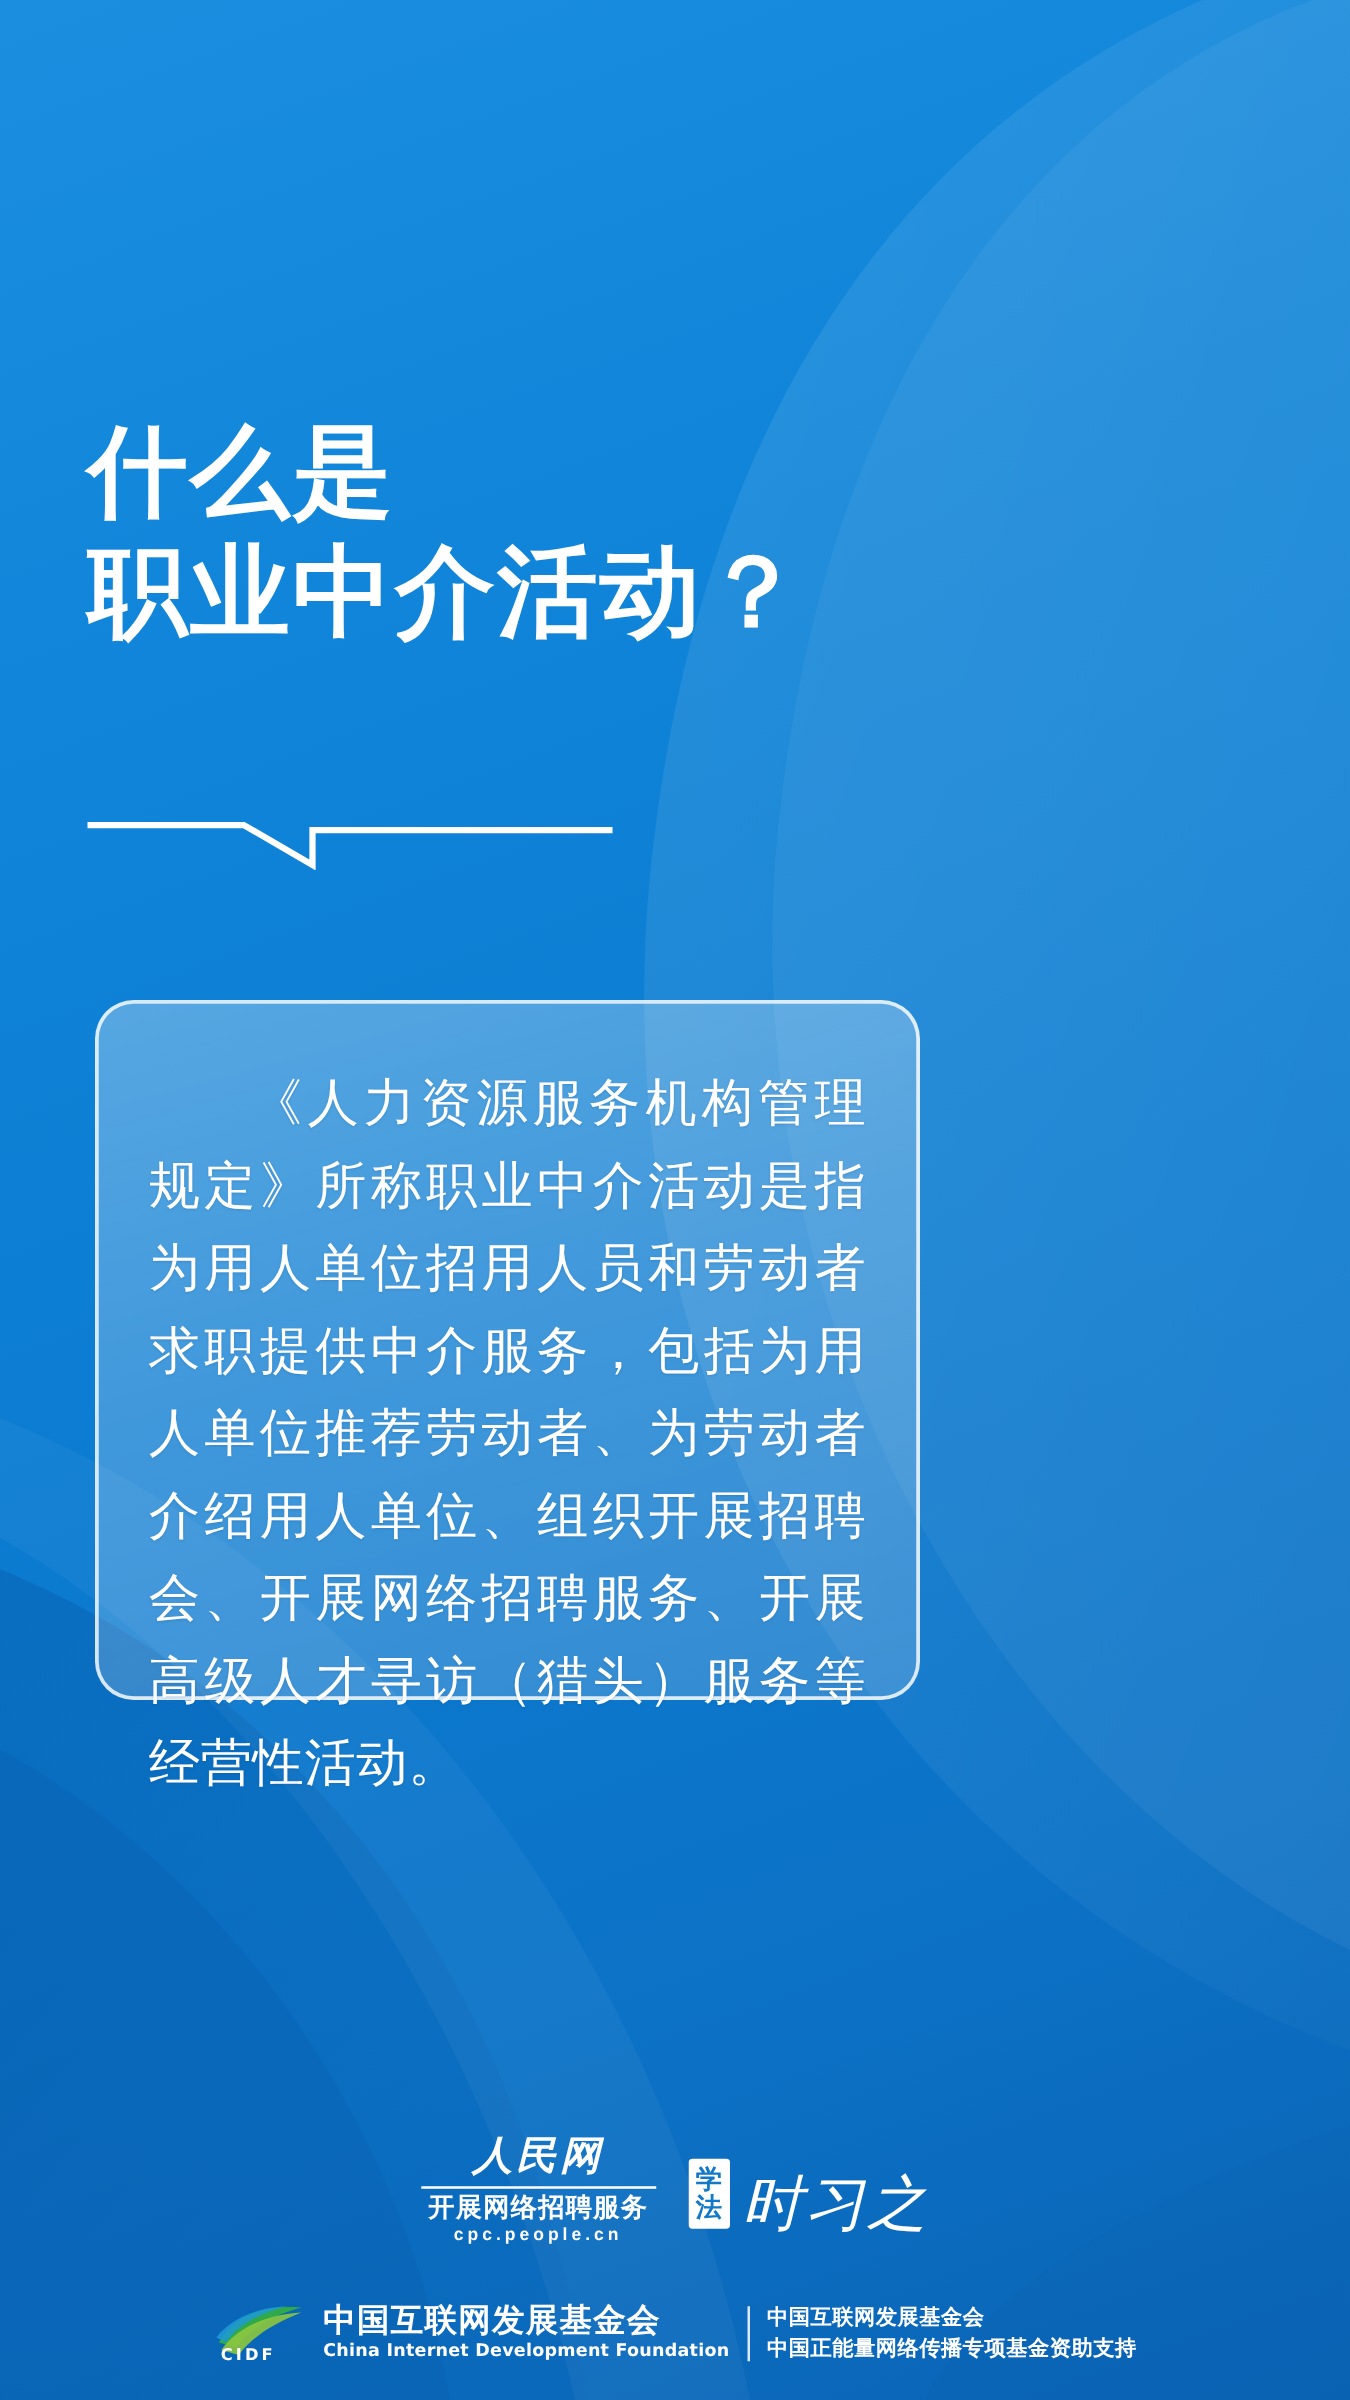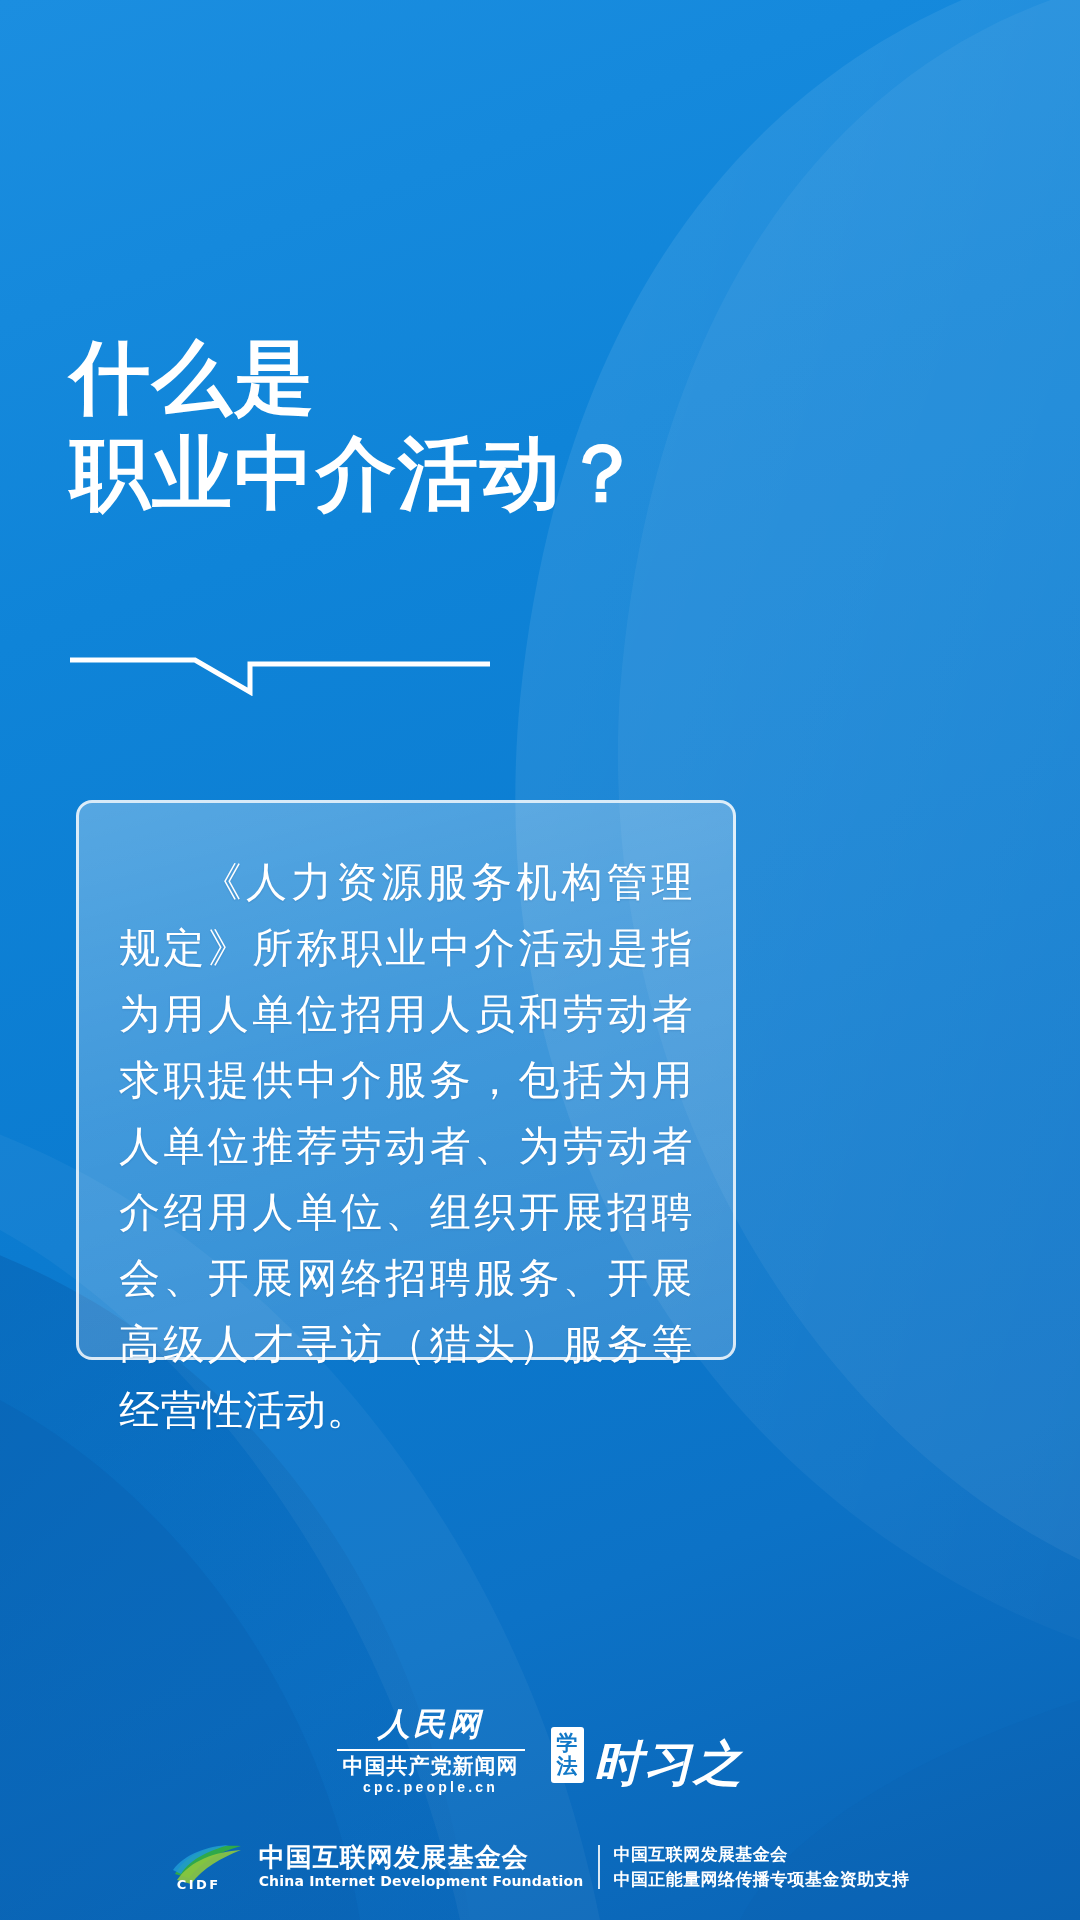--- a/index.html
+++ b/index.html
@@ -33,21 +33,21 @@
   .title-rule{
     position:absolute;left:70px;top:636px;width:420px;height:60px;
   }
   
   .card{
     position:absolute;
     left:76px;top:800px;
     width:660px;height:560px;
     padding:46px 40px 48px 40px;
     border:3px solid rgba(255,255,255,0.80);
-    border-radius:16px;
+    border-radius:31px;
     background:linear-gradient(165deg,rgba(255,255,255,0.30) 0%,rgba(255,255,255,0.22) 45%,rgba(255,255,255,0.16) 100%);
     box-sizing:border-box;
   }
   .card-text{
     color:#ffffff;
     font-size:41px;
     line-height:66px;
     text-align:justify;
     text-align-last:left;
     text-indent:82px;
@@ -81,21 +81,21 @@
   }
   
   .xf-logo{display:flex;align-items:center;gap:10px;padding-bottom:8px;}
   .xf-box{
     background:#ffffff;color:#1279c8;
     font-size:21px;line-height:23px;font-weight:bold;
     padding:5px 6px;border-radius:3px;text-align:center;
     letter-spacing:0px;
   }
   .xf-big{
-    color:#ffffff;font-size:48px;line-height:50px;font-weight:bold;
+    color:#ffffff;font-size:48px;line-height:50px;font-weight:normal;
     font-style:italic;letter-spacing:2px;
     font-family:"DejaVu Serif","Liberation Serif",serif;
     margin-top:16px;
   }
   
   .cidf-row{
     display:flex;align-items:center;justify-content:center;gap:14px;
     margin-top:46px;
   }
   .cidf-mark{position:relative;width:74px;height:46px;}
@@ -147,21 +147,21 @@
     <div class="card-text">《人力资源服务机构管理规定》所称职业中介活动是指为用人单位招用人员和劳动者求职提供中介服务，包括为用人单位推荐劳动者、为劳动者介绍用人单位、组织开展招聘会、开展网络招聘服务、开展高级人才寻访（猎头）服务等经营性活动。</div>
   </div>
 
   <div class="footer">
 
     <div class="logo-row">
 
       <div class="pd-logo">
         <div class="pd-main">人民网</div>
         <div class="pd-rule"></div>
-        <div class="pd-sub">中国共产党新闻网</div>
+        <div class="pd-sub">开展网络招聘服务</div>
         <div class="pd-url">cpc.people.cn</div>
       </div>
 
       <div class="xf-logo">
         <div class="xf-box">
           <div>学</div>
           <div>法</div>
         </div>
         <div class="xf-big">时习之</div>
       </div>

